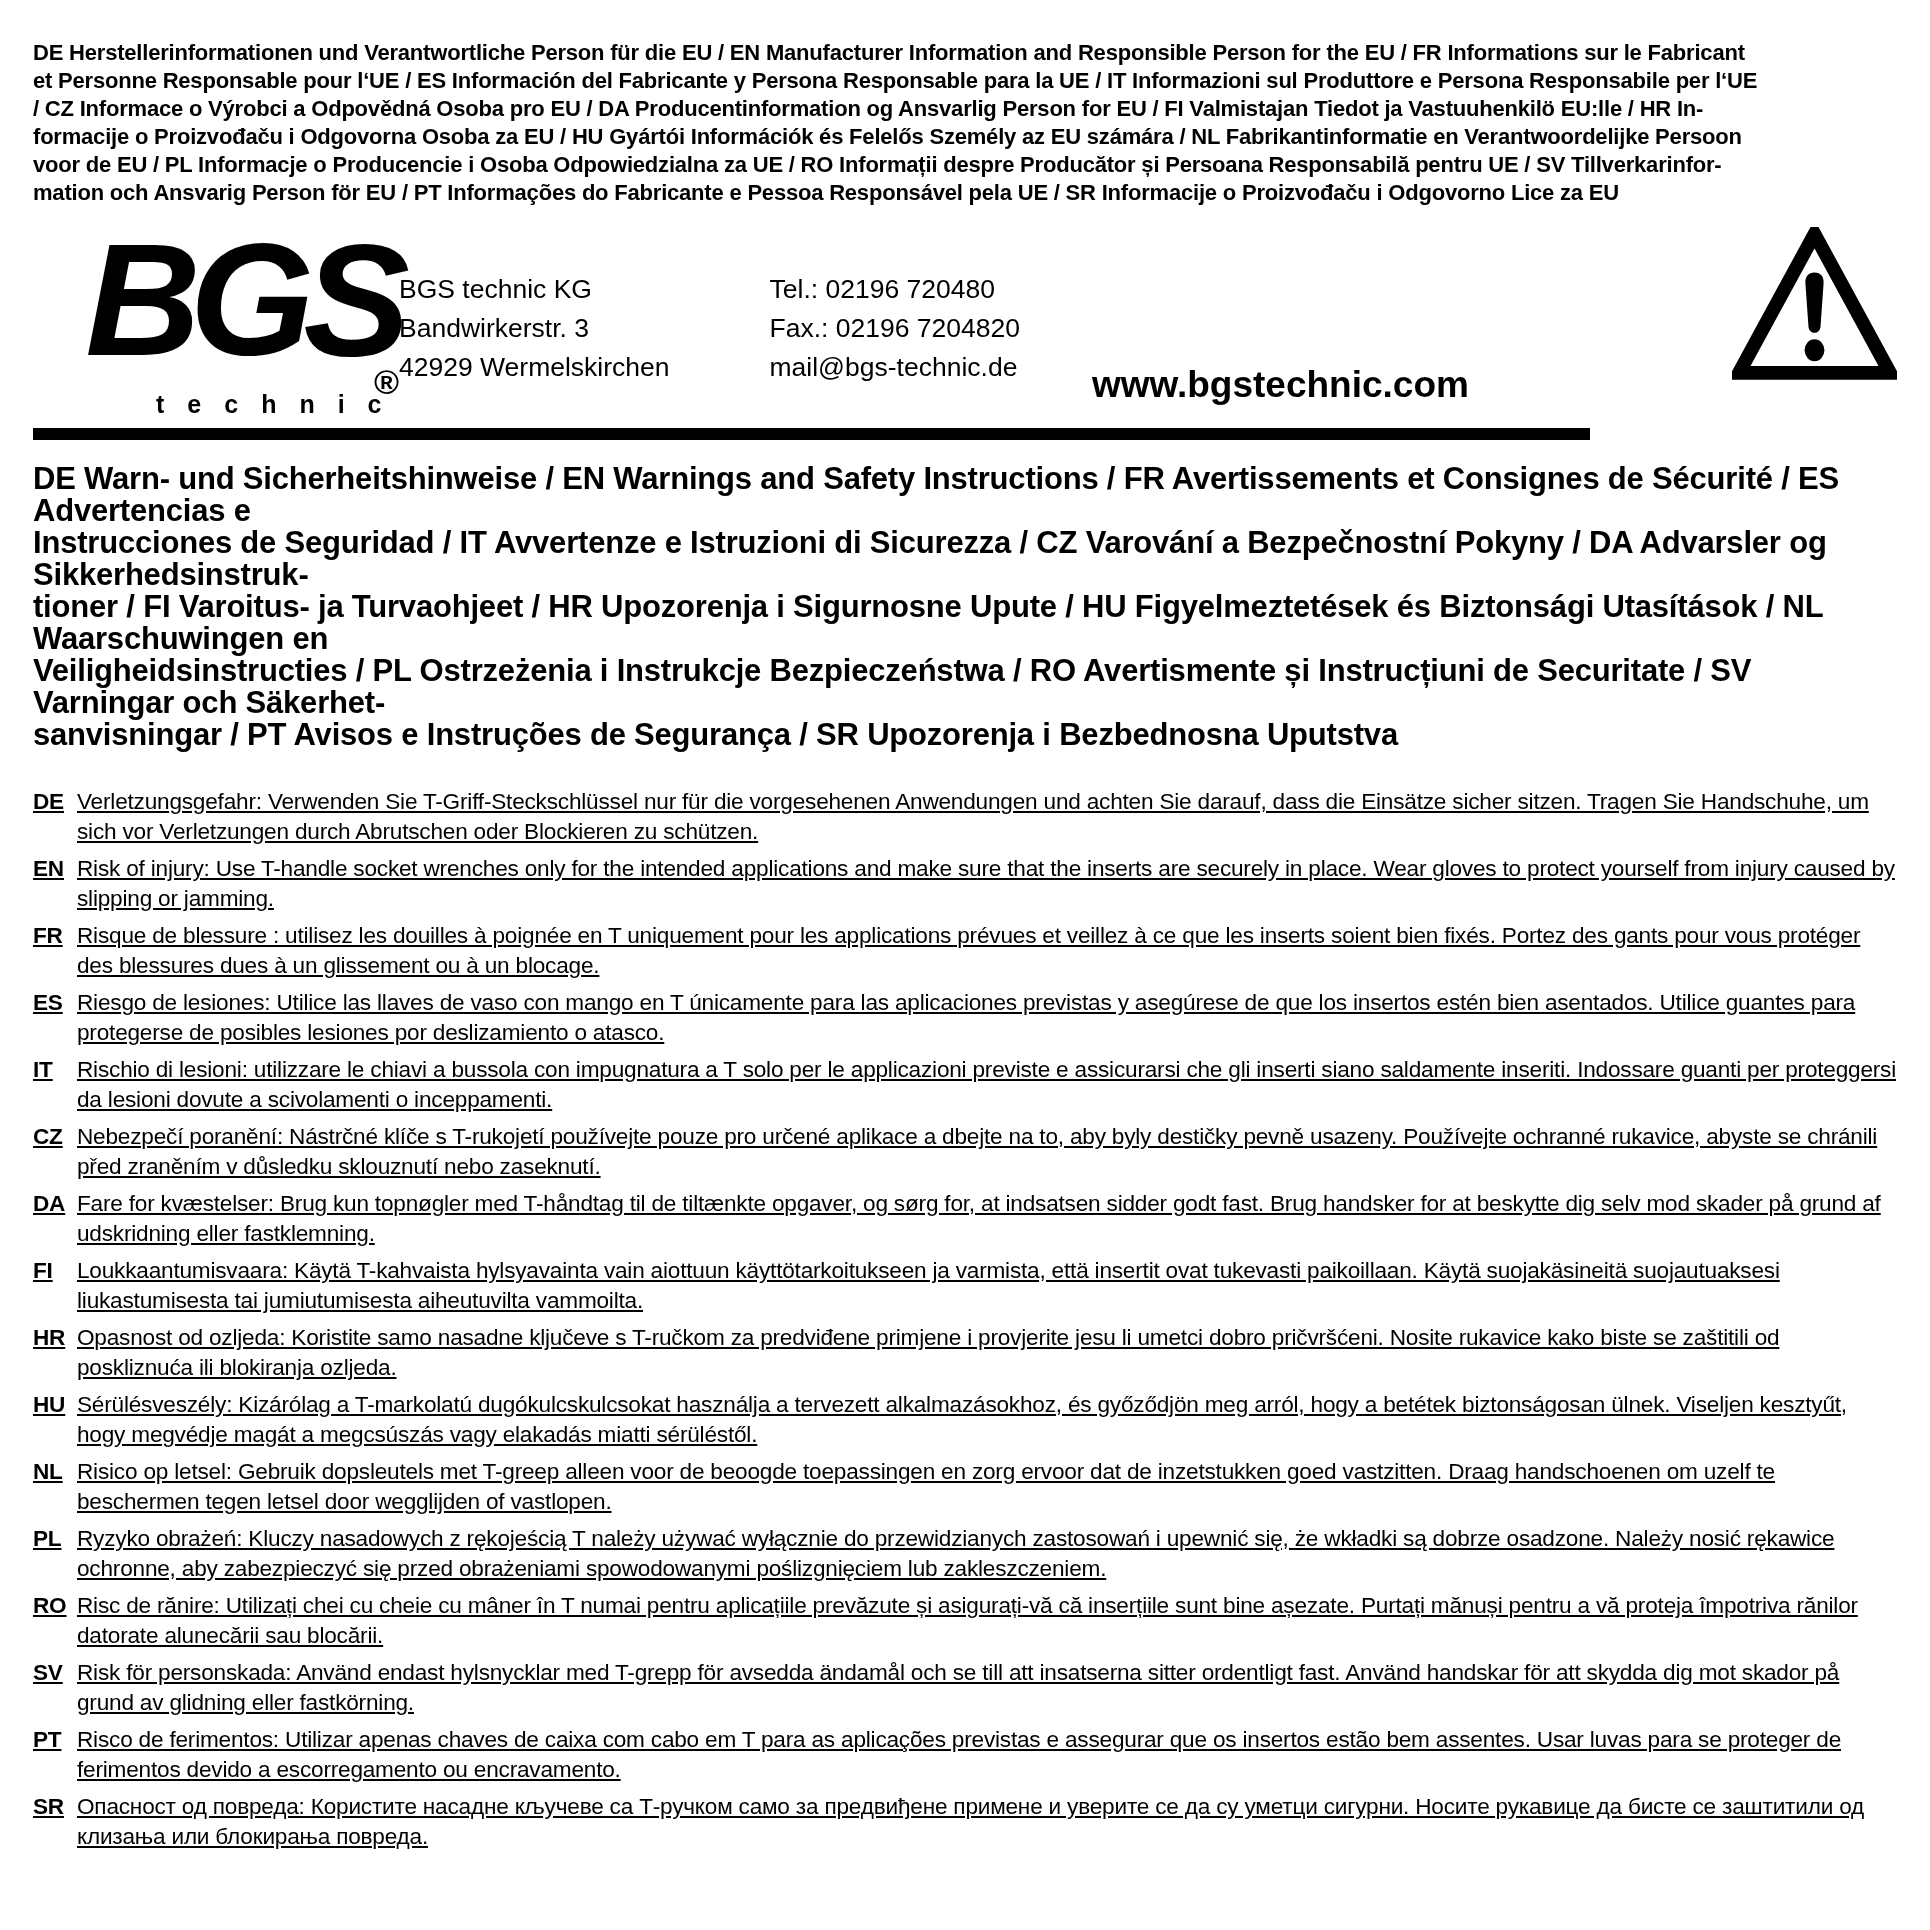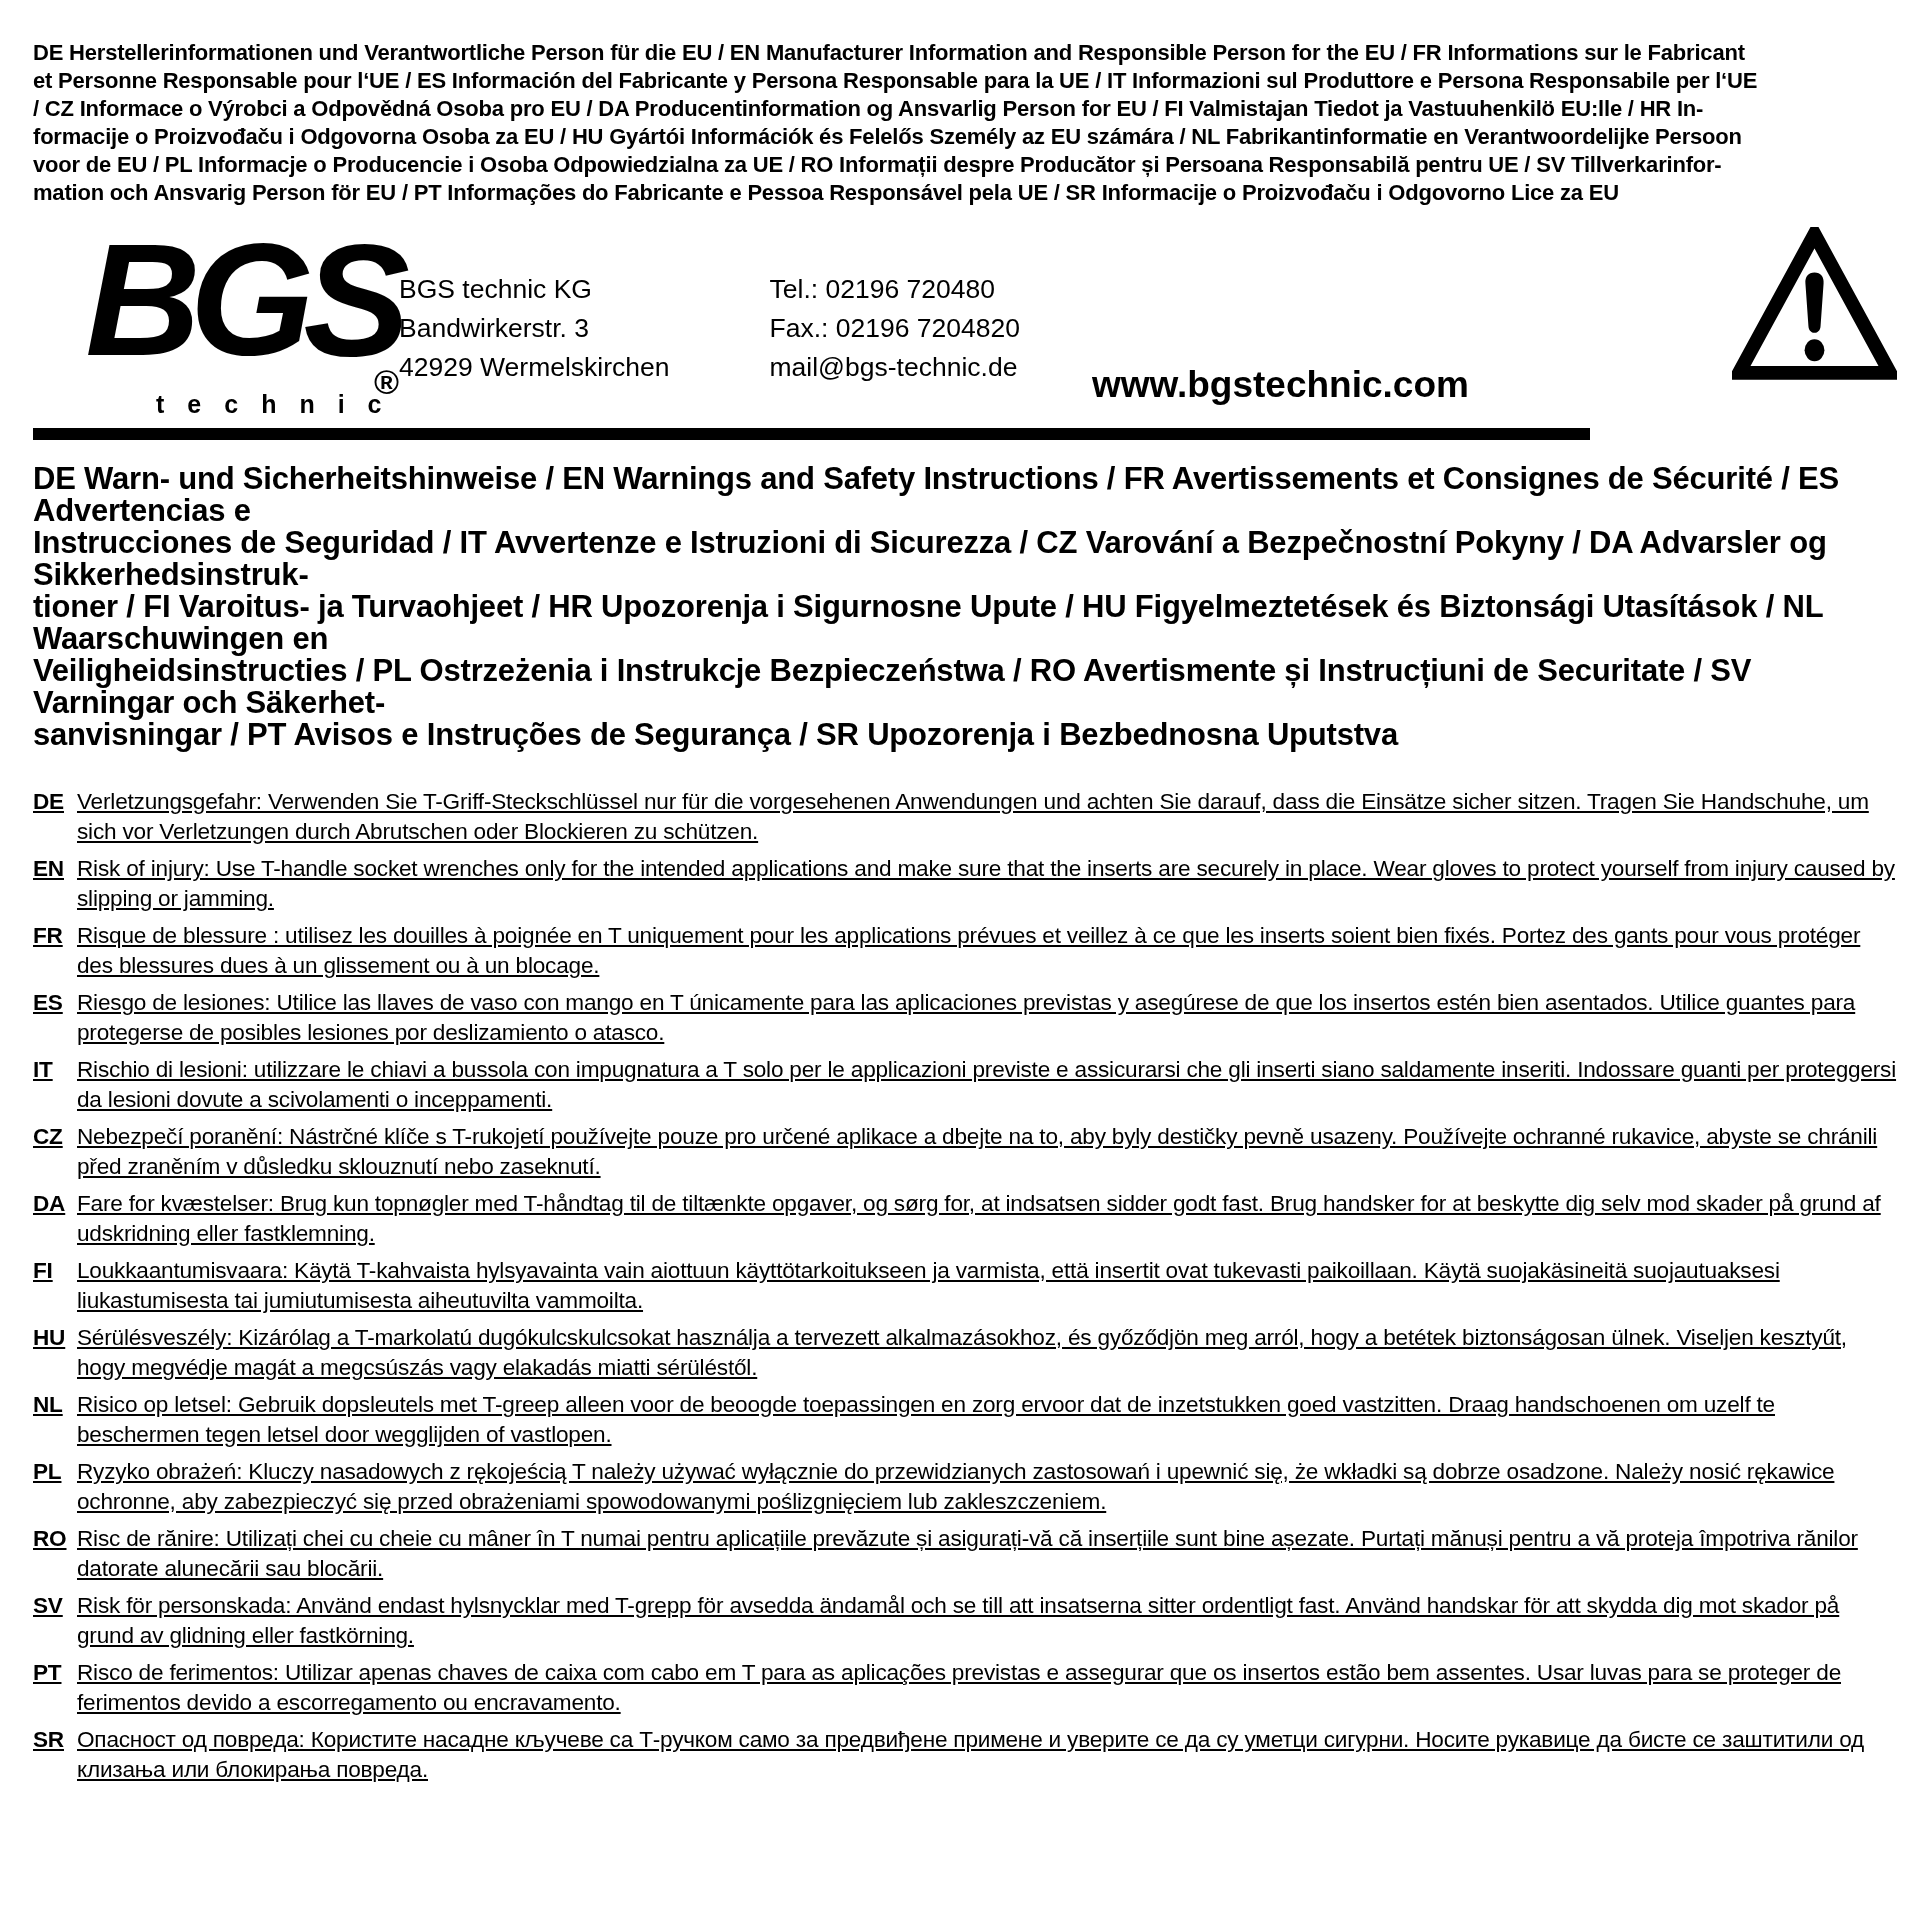--- a/index.html
+++ b/index.html
@@ -168,20 +168,24 @@
   <div class="warning-row">
     <div class="wcode">DA</div>
     <div class="wtext">Fare for kvæstelser: Brug kun topnøgler med T-håndtag til de tiltænkte opgaver, og sørg for, at indsatsen sidder godt fast. Brug handsker for at beskytte dig selv mod skader på grund af udskridning eller fastklemning.</div>
   </div>
 
   <div class="warning-row">
     <div class="wcode">FI</div>
     <div class="wtext">Loukkaantumisvaara: Käytä T-kahvaista hylsyavainta vain aiottuun käyttötarkoitukseen ja varmista, että insertit ovat tukevasti paikoillaan. Käytä suojakäsineitä suojautuaksesi liukastumisesta tai jumiutumisesta aiheutuvilta vammoilta.</div>
   </div>
 
+  <div class="warning-row">
+    <div class="wcode">HR</div>
+    <div class="wtext">Opasnost od ozljeda: Koristite samo nasadne ključeve s T-ručkom za predviđene primjene i provjerite jesu li umetci dobro pričvršćeni. Nosite rukavice kako biste se zaštitili od poskliznuća ili blokiranja ozljeda.</div>
+  </div>
 
   <div class="warning-row">
     <div class="wcode">HU</div>
     <div class="wtext">Sérülésveszély: Kizárólag a T-markolatú dugókulcskulcsokat használja a tervezett alkalmazásokhoz, és győződjön meg arról, hogy a betétek biztonságosan ülnek. Viseljen kesztyűt, hogy megvédje magát a megcsúszás vagy elakadás miatti sérüléstől.</div>
   </div>
 
   <div class="warning-row">
     <div class="wcode">NL</div>
     <div class="wtext">Risico op letsel: Gebruik dopsleutels met T-greep alleen voor de beoogde toepassingen en zorg ervoor dat de inzetstukken goed vastzitten. Draag handschoenen om uzelf te beschermen tegen letsel door wegglijden of vastlopen.</div>
   </div>

